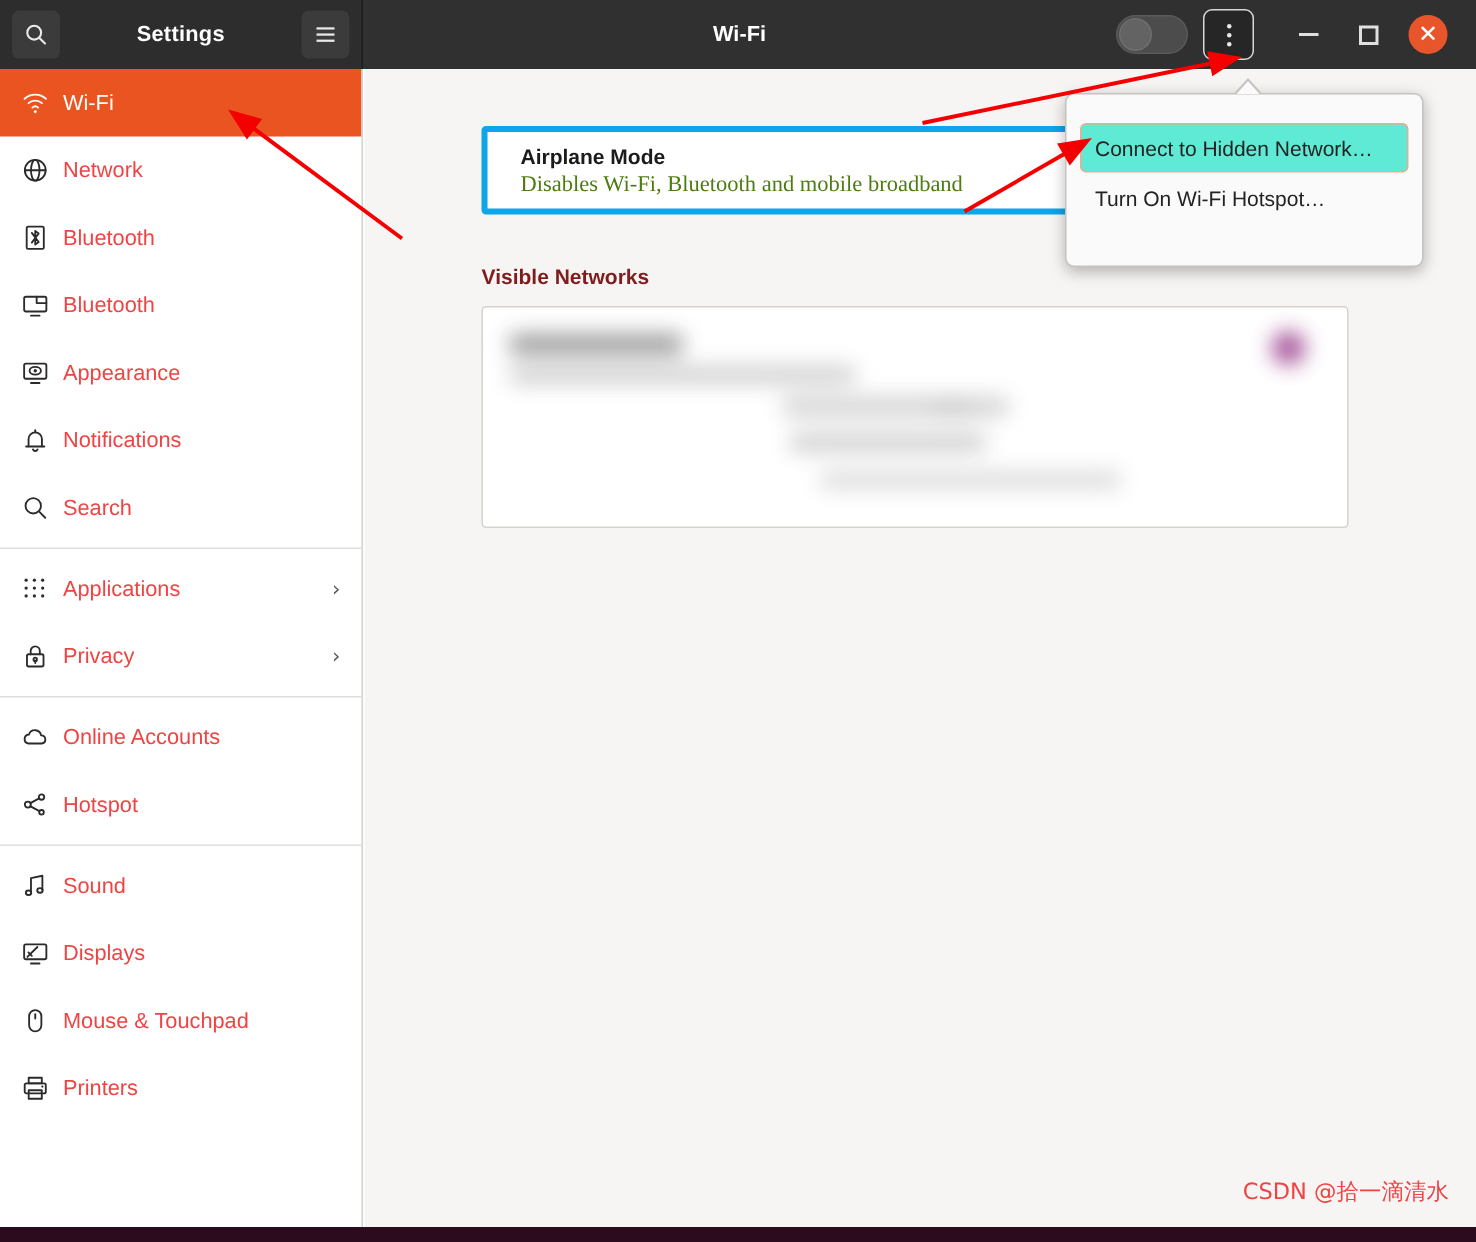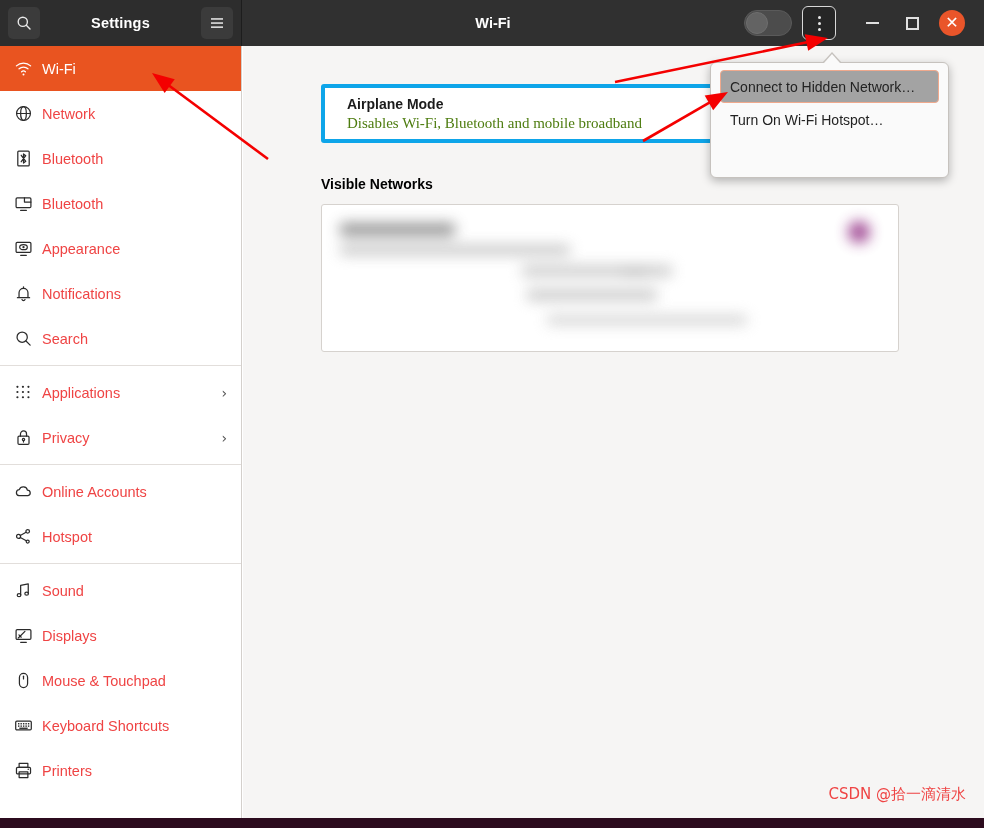--- a/index.html
+++ b/index.html
@@ -178,21 +178,21 @@
   #airplane-title {
     font-size: 14px; font-weight: bold; color: #1b1b1b;
     margin-bottom: 3px;
   }
   #airplane-sub {
     font-size: 15px; color: #4d7c0f; font-family: Liberation Serif, serif;
   }
   #visible-networks-label {
     position: absolute;
     left: 78px; top: 130px;
-    font-size: 14px; font-weight: bold; color: #000000;
+    font-size: 14px; font-weight: bold; color: #7f1d1d;
   }
   #networks-card {
     position: absolute;
     left: 78px; top: 158px;
     width: 578px; height: 148px;
     background: #ffffff;
     border: 1px solid #d6d2ce;
     border-radius: 3px;
     overflow: hidden;
   }
@@ -245,21 +245,22 @@
     padding: 0 9px;
     font-size: 14px;
     color: #232323;
     border-radius: 4px;
     border: 1.5px solid transparent;
     cursor: pointer;
     white-space: nowrap;
   }
   .menu-item.focused {
     border: 1.5px solid #f0a98d;
-    background: #a3a3a3;
+    background: #5eead4;
+    margin-top: 12px;
   }
 
   
   #arrows {
     position: absolute; left: 0; top: 0;
     width: 984px; height: 828px;
     pointer-events: none;
     z-index: 40;
   }
 
@@ -481,39 +482,20 @@
           <svg width="19" height="19" viewBox="0 0 20 20">
             <rect x="5.7" y="2.5" width="8.6" height="15" rx="4.3" stroke="currentColor" fill="none" stroke-width="1.3" stroke-linecap="round" stroke-linejoin="round"></rect>
             <line x1="10" y1="5.4" x2="10" y2="8.4" stroke="currentColor" fill="none" stroke-width="1.3" stroke-linecap="round" stroke-linejoin="round"></line>
           </svg>
         </span>
         <span class="s-label">Mouse &amp; Touchpad</span>
       </div>
       <div class="side-item">
         <span class="s-icon">
           <svg width="19" height="19" viewBox="0 0 20 20">
-            <rect x="1.8" y="5.4" width="16.4" height="9.2" rx="1.2" stroke="currentColor" fill="none" stroke-width="1.3" stroke-linecap="round" stroke-linejoin="round"></rect>
-            <rect x="4.2" y="7.4" width="1.5" height="1.5" fill="currentColor"></rect>
-            <rect x="6.8" y="7.4" width="1.5" height="1.5" fill="currentColor"></rect>
-            <rect x="9.4" y="7.4" width="1.5" height="1.5" fill="currentColor"></rect>
-            <rect x="12" y="7.4" width="1.5" height="1.5" fill="currentColor"></rect>
-            <rect x="14.6" y="7.4" width="1.5" height="1.5" fill="currentColor"></rect>
-            <rect x="4.2" y="9.9" width="1.5" height="1.5" fill="currentColor"></rect>
-            <rect x="6.8" y="9.9" width="1.5" height="1.5" fill="currentColor"></rect>
-            <rect x="9.4" y="9.9" width="1.5" height="1.5" fill="currentColor"></rect>
-            <rect x="12" y="9.9" width="1.5" height="1.5" fill="currentColor"></rect>
-            <rect x="14.6" y="9.9" width="1.5" height="1.5" fill="currentColor"></rect>
-            <rect x="5.6" y="12.2" width="8.8" height="1.4" fill="currentColor"></rect>
-          </svg>
-        </span>
-        <span class="s-label">Keyboard Shortcuts</span>
-      </div>
-      <div class="side-item">
-        <span class="s-icon">
-          <svg width="19" height="19" viewBox="0 0 20 20">
             <rect x="5.4" y="2.6" width="9.2" height="4" stroke="currentColor" fill="none" stroke-width="1.3" stroke-linecap="round" stroke-linejoin="round"></rect>
             <rect x="2.6" y="6.6" width="14.8" height="7" rx="1.2" stroke="currentColor" fill="none" stroke-width="1.3" stroke-linecap="round" stroke-linejoin="round"></rect>
             <rect x="5.4" y="11.4" width="9.2" height="6" stroke="currentColor" fill="none" stroke-width="1.3" stroke-linecap="round" stroke-linejoin="round"></rect>
             <circle cx="15" cy="8.8" r="0.8" fill="currentColor"></circle>
           </svg>
         </span>
         <span class="s-label">Printers</span>
       </div>
     </div>
 

